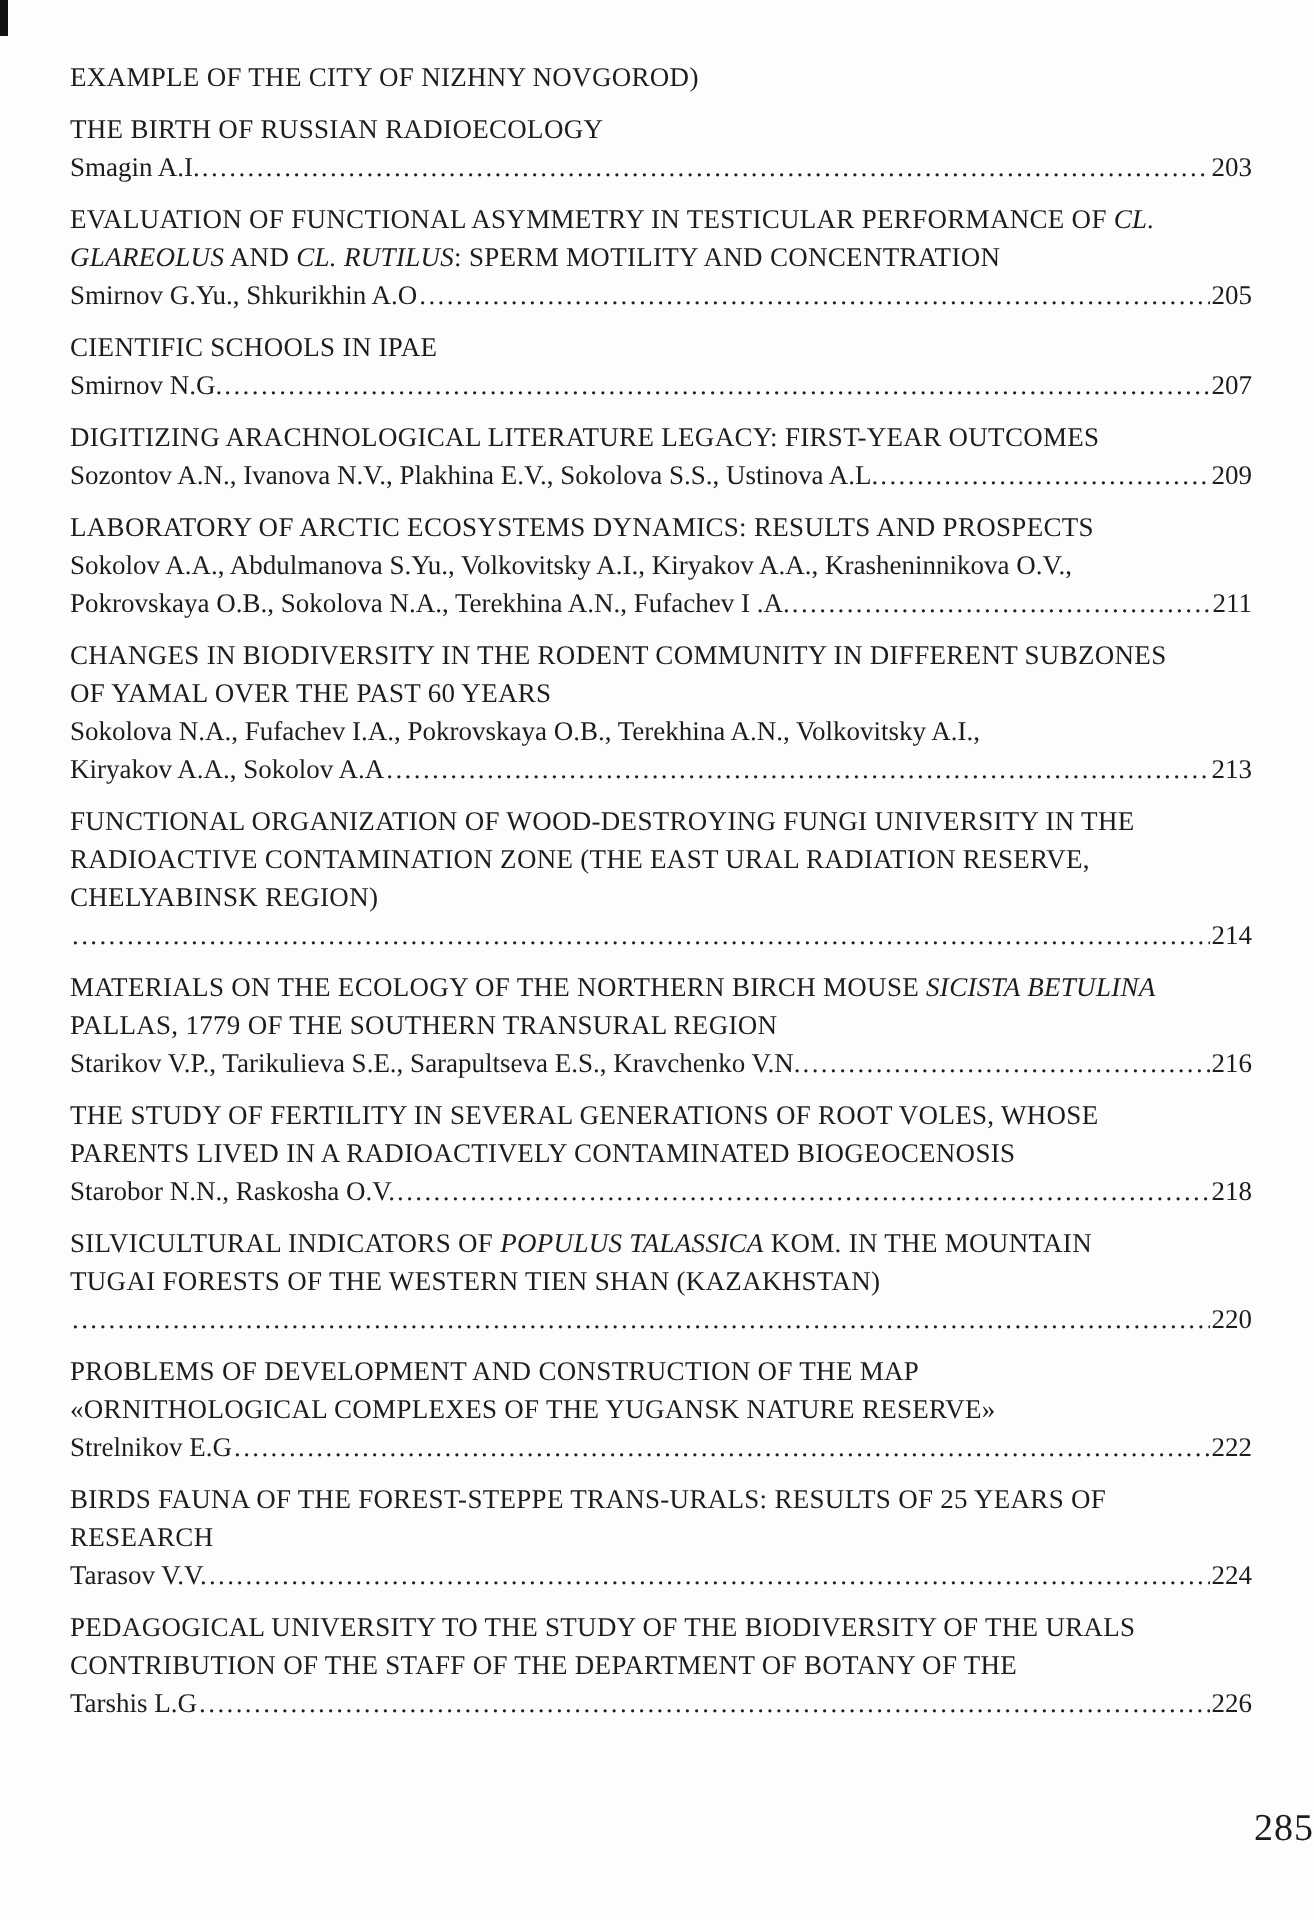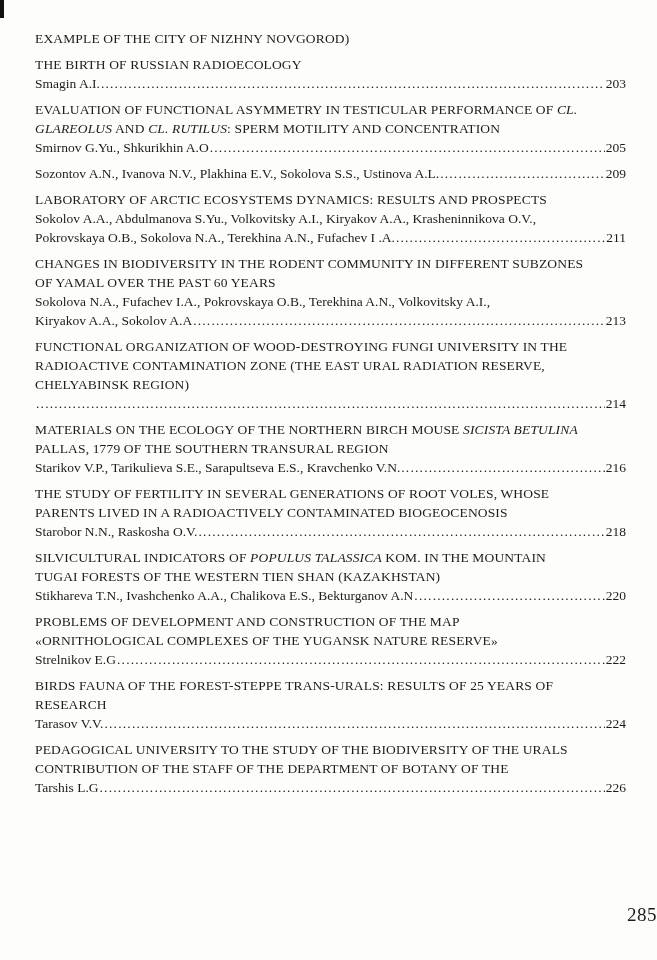--- a/index.html
+++ b/index.html
@@ -96,20 +96,29 @@
       <div class="entry">
         <div class="title-line"><span class="seg">EVALUATION OF FUNCTIONAL ASYMMETRY IN TESTICULAR PERFORMANCE OF </span><span class="seg italic">CL.</span></div>
         <div class="title-line"><span class="seg italic">GLAREOLUS</span><span class="seg"> AND </span><span class="seg italic">CL. RUTILUS</span><span class="seg">: SPERM MOTILITY AND CONCENTRATION</span></div>
         <div class="author-line last">
           <span class="authors">Smirnov G.Yu., Shkurikhin A.O</span>
           <span class="leader"></span>
           <span class="pagenum">205</span>
         </div>
       </div>
       <div class="entry">
+        <div class="title-line"><span class="seg">CIENTIFIC SCHOOLS IN IPAE</span></div>
+        <div class="author-line last">
+          <span class="authors">Smirnov N.G. </span>
+          <span class="leader"></span>
+          <span class="pagenum">207</span>
+        </div>
+      </div>
+      <div class="entry">
+        <div class="title-line"><span class="seg">DIGITIZING ARACHNOLOGICAL LITERATURE LEGACY: FIRST-YEAR OUTCOMES</span></div>
         <div class="author-line last">
           <span class="authors">Sozontov A.N., Ivanova N.V., Plakhina E.V., Sokolova S.S., Ustinova A.L. </span>
           <span class="leader"></span>
           <span class="pagenum">209</span>
         </div>
       </div>
       <div class="entry">
         <div class="title-line"><span class="seg">LABORATORY OF ARCTIC ECOSYSTEMS DYNAMICS: RESULTS AND PROSPECTS</span></div>
         <div class="author-line"><span class="authors">Sokolov A.A., Abdulmanova S.Yu., Volkovitsky A.I., Kiryakov A.A., Krasheninnikova O.V.,</span></div>
         <div class="author-line last">
@@ -152,21 +161,20 @@
         <div class="author-line last">
           <span class="authors">Starobor N.N., Raskosha O.V.</span>
           <span class="leader"></span>
           <span class="pagenum">218</span>
         </div>
       </div>
       <div class="entry">
         <div class="title-line"><span class="seg">SILVICULTURAL INDICATORS OF </span><span class="seg italic">POPULUS TALASSICA</span><span class="seg"> KOM. IN THE MOUNTAIN</span></div>
         <div class="title-line"><span class="seg">TUGAI FORESTS OF THE WESTERN TIEN SHAN (KAZAKHSTAN)</span></div>
         <div class="author-line last">
-          <span class="authors">Stikhareva T.N., Ivashchenko A.A., Chalikova E.S., Bekturganov A.N</span>
           <span class="leader"></span>
           <span class="pagenum">220</span>
         </div>
       </div>
       <div class="entry">
         <div class="title-line"><span class="seg">PROBLEMS OF DEVELOPMENT AND CONSTRUCTION OF THE MAP</span></div>
         <div class="title-line"><span class="seg">«ORNITHOLOGICAL COMPLEXES OF THE YUGANSK NATURE RESERVE»</span></div>
         <div class="author-line last">
           <span class="authors">Strelnikov E.G</span>
           <span class="leader"></span>

